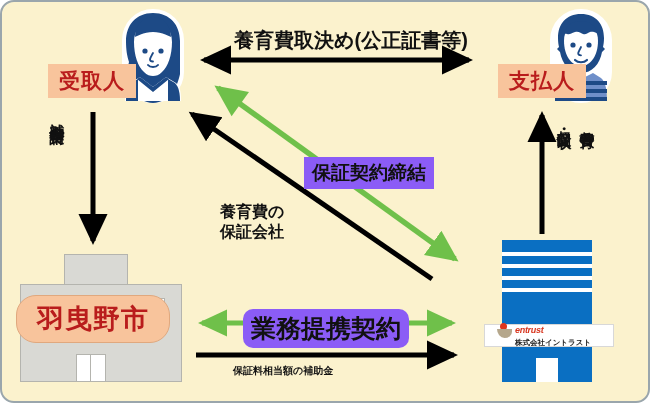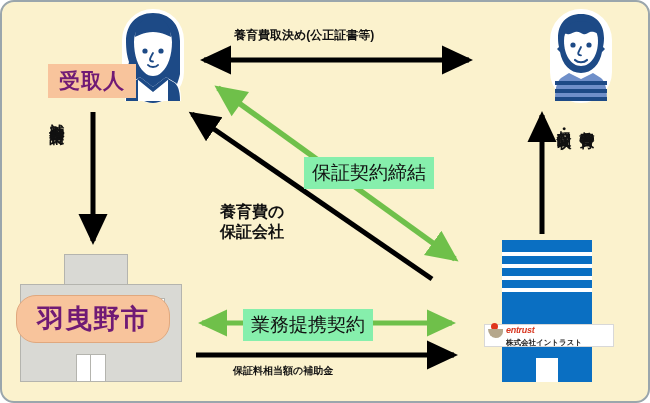--- a/index.html
+++ b/index.html
@@ -9,53 +9,53 @@
     background:#fbf2cd;
     box-sizing:border-box;
     border:2px solid #9aa6ac;
     border-radius:14px;
   }
   #svgLayer{position:absolute;inset:0;width:650px;height:403px;}
   .node{position:absolute;}
   .plate{
     position:absolute;
     background:#f8c49c;
-    color:#701a75;
+    color:#b91c1c;
     display:flex;align-items:center;justify-content:center;
     font-weight:700;
     letter-spacing:1px;
     white-space:nowrap;
     z-index:6;
   }
   .plate.round{border-radius:20px;border:1px solid #e0a87e;}
   .lbl{
     position:absolute;color:#111;white-space:nowrap;z-index:5;
     font-weight:600;
   }
   .lbl.green{
-    background:#86efac;padding:3px 8px;font-weight:400;color:#111;
+    background:#8b5cf6;padding:3px 8px;font-weight:700;color:#111;
   }
   .vtext{
     position:absolute;writing-mode:vertical-rl;text-orientation:upright;
     color:#111;font-weight:600;white-space:nowrap;z-index:5;letter-spacing:1px;
   }
   .multiline{line-height:1.25;}
   
   .hall-body{position:absolute;background:#d9d9d4;border:1px solid #b4b4ae;}
   .hall-win{position:absolute;background:#ffffff;border:1px solid #b4b4ae;}
   .hall-win i{position:absolute;top:0;bottom:0;width:1px;background:#b4b4ae;}
   
   .co-top{position:absolute;background:#0a6fc2;}
   .co-stripe{position:absolute;background:#ffffff;height:4px;left:0;right:0;}
   .co-base{position:absolute;background:#0a6fc2;}
   .co-door{position:absolute;background:#ffffff;}
   .logo{
     position:absolute;background:#ffffff;border:1px solid #d8d8d8;
     display:flex;flex-direction:column;justify-content:center;
-    padding:1px 3px;box-sizing:border-box;z-index:8;
+    padding:1px 12px;box-sizing:border-box;z-index:8;
   }
   .logo-row{display:flex;align-items:center;gap:3px;line-height:1;}
   .logo-word{color:#d8361f;font-weight:800;font-style:italic;font-size:9px;letter-spacing:-0.3px;}
   .logo-jp{color:#222;font-weight:700;font-size:7.5px;letter-spacing:0px;white-space:nowrap;}
   .logo-mark{position:relative;width:15px;height:15px;flex:0 0 15px;}
   .logo-dot{position:absolute;left:3px;top:0px;width:7px;height:7px;border-radius:50%;background:#e0361c;}
   .logo-swoosh{position:absolute;left:0;top:6px;width:15px;height:9px;background:#b5a78c;border-radius:0 0 50% 50%/0 0 70% 100%;}
 </style>
 </head>
 <body>
@@ -124,20 +124,23 @@
       <path d="M37 40c-1.4 3-2.8 5-2.8 6.3 0 1.2 1.2 2 2.8 2" fill="none" stroke="#1d4a86" stroke-width="1.8" stroke-linecap="round"></path>
       <path d="M31 53c3 3 9 3 12 0" fill="none" stroke="#1d4a86" stroke-width="2.2" stroke-linecap="round"></path>
       <path d="M25 66l12 6 12-6 8 5c5 4 6 13 6 23H11c0-10 1-19 6-23z" fill="#6f8fc9"></path>
       <g fill="#1d4a86">
         <rect x="11" y="74" width="52" height="4"></rect>
         <rect x="11" y="82" width="52" height="4"></rect>
         <rect x="11" y="90" width="52" height="4"></rect>
       </g>
     </svg>
   </div>
+  <div class="plate" style="left:496px;top:62px;width:88px;height:34px;font-size:21px;">
+    <span>支払人</span>
+  </div>
 
   <div class="node" style="left:16px;top:252px;width:170px;height:128px;">
     <div class="hall-body" style="left:46px;top:0px;width:62px;height:32px;"></div>
     <div class="hall-body" style="left:2px;top:30px;width:160px;height:96px;"></div>
     <div class="hall-win" style="left:22px;top:44px;width:24px;height:16px;">
         <i style="left:8px;"></i>
         <i style="left:16px;"></i>
       </div>
     <div class="hall-win" style="left:55px;top:44px;width:24px;height:16px;">
         <i style="left:8px;"></i>
@@ -173,31 +176,31 @@
     <div class="logo-row">
       <span class="logo-mark">
         <span class="logo-dot"></span>
           <span class="logo-swoosh"></span>
       </span>
       <span class="logo-word">entrust</span>
     </div>
     <div class="logo-jp" style="margin-left:18px;margin-top:0;">株式会社イントラスト</div>
   </div>
 
-  <div class="lbl" style="left:232px;top:25px;font-size:12px;">養育費取決め(公正証書等)</div>
+  <div class="lbl" style="left:232px;top:25px;font-size:20px;">養育費取決め(公正証書等)</div>
 
   <div class="vtext" style="left:45px;top:110px;font-size:15px;">補助金交付申請</div>
 
   <div class="lbl green" style="left:302px;top:155px;font-size:19px;">保証契約締結</div>
 
   <div class="lbl multiline" style="left:218px;top:200px;font-size:16px;">
     <div>養育費の</div>
     <div>保証会社</div>
   </div>
 
   <div class="vtext" style="left:552px;top:117px;font-size:15px;">督促・回収</div>
   <div class="vtext" style="left:575px;top:117px;font-size:15px;">養育費の</div>
 
-  <div class="lbl green" style="left:241px;top:307px;font-size:19px;">業務提携契約</div>
+  <div class="lbl green" style="left:241px;top:307px;font-size:25px;border-radius:10px;">業務提携契約</div>
 
   <div class="lbl" style="left:231px;top:362px;font-size:10px;">保証料相当額の補助金</div>
 
 </div>
 
 </body></html>

